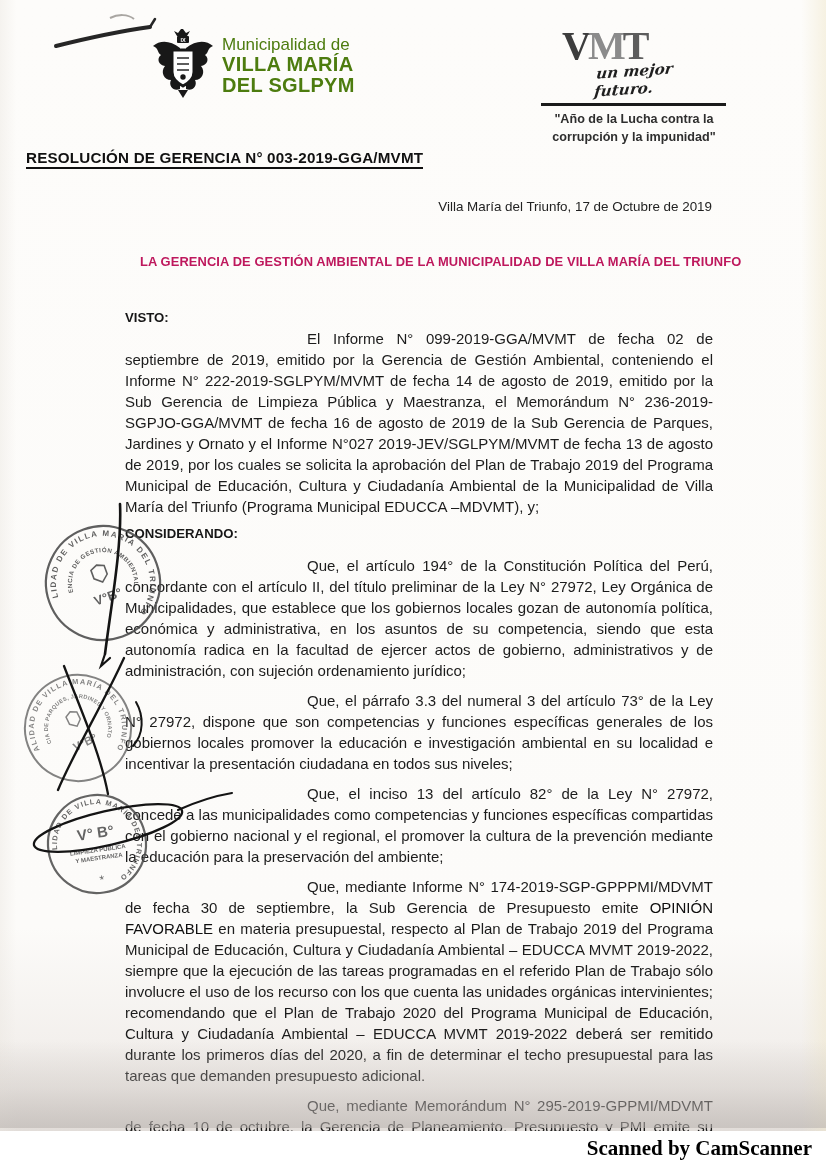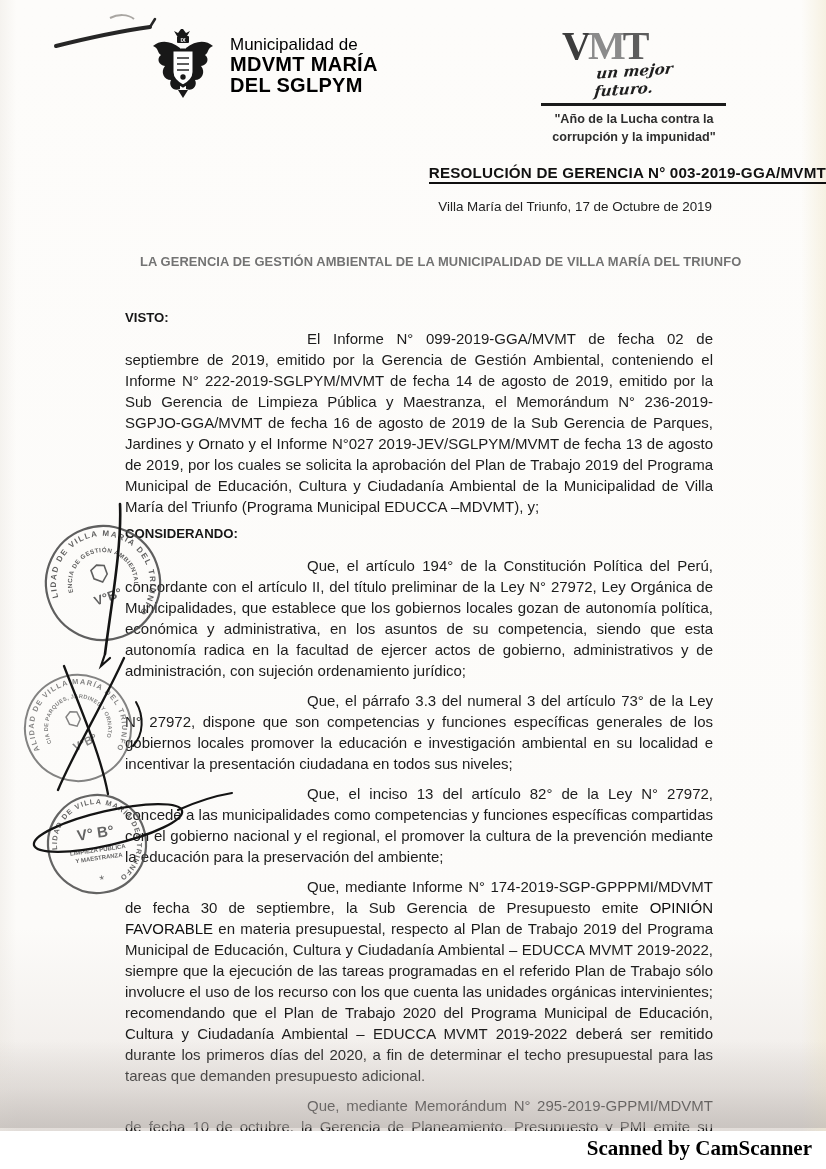--- a/index.html
+++ b/index.html
@@ -17,46 +17,46 @@
       linear-gradient(180deg,#fdfcfa 0%,#fcfbf9 82%,#f3f0ed 92%,#e2ddd9 100%);
     border-bottom:3px solid #908d8a;
   }
   #bottom-shade{
     position:absolute;left:0;top:1040px;width:826px;height:88px;
     background:linear-gradient(180deg, rgba(205,199,195,0) 0%, rgba(203,197,193,.35) 55%, rgba(186,180,176,.6) 100%);
     pointer-events:none;
   }
   
   #crest{position:absolute;left:150px;top:28px;}
-  #muni-name{position:absolute;left:230px;top:36px;line-height:1.06;color:#000000;}
+  #muni-name{position:absolute;left:222px;top:36px;line-height:1.06;color:#4d7c0f;}
   #muni-name .l1{font-size:17px;font-weight:400;}
   #muni-name .l2,#muni-name .l3{font-size:20px;font-weight:700;letter-spacing:.3px;}
   #vmt{position:absolute;left:562px;top:26px;width:170px;text-align:left;}
   #vmt .acronym{font-size:40px;font-weight:800;letter-spacing:-3px;line-height:1;font-family:Liberation Serif, serif;}
   #vmt .acronym .v{color:#3d3d3d}
   #vmt .acronym .m{color:#8b8b8b}
   #vmt .acronym .t{color:#5d5d5d}
   #vmt .tagline{
     font-family:"DejaVu Serif","Liberation Serif",serif;
     font-style:italic;font-weight:700;font-size:15px;color:#1f1f1f;
     transform:skewX(-10deg) rotate(-4deg);margin:-6px 0 0 34px;
   }
   #vmt-rule{position:absolute;left:541px;top:103px;width:185px;height:3px;background:#1b1b1b;}
   #motto{
     position:absolute;left:528px;top:110px;width:212px;text-align:center;
     font-size:12.6px;font-weight:700;color:#2e2e2e;line-height:1.45;
   }
   
-  #doc-title{position:absolute;left:0;top:164px;width:826px;text-align:right;padding-left:26px;box-sizing:border-box;}
+  #doc-title{position:absolute;left:0;top:149px;width:826px;text-align:left;padding-left:26px;box-sizing:border-box;}
   #doc-title span{
     font-size:15.2px;font-weight:700;letter-spacing:.2px;color:#111;
     border-bottom:2.5px solid #0f0f0f;padding-bottom:1px;
   }
   #dateline{position:absolute;right:114px;top:199px;font-size:13.4px;color:#222;margin-left:11px;}
-  #issuer{position:absolute;left:140px;top:254px;font-size:12.9px;font-weight:700;color:#737373;letter-spacing:.1px;}
+  #issuer{position:absolute;left:140px;top:254px;font-size:12.9px;font-weight:700;color:#be185d;letter-spacing:.1px;}
   #doc-body{position:absolute;left:125px;top:310px;width:588px;}
   .sec-label{font-size:13.2px;font-weight:700;color:#161616;margin:0 0 3px 0;}
   .sec-label.considerando{margin:7px 0 14px 0;}
   .para{
     font-size:15px;line-height:21px;text-align:justify;
     text-indent:182px;margin:0 0 9px 0;color:#1c1c1c;
   }
   .para b{font-weight:400;color:#0e0e0e;}
   
   .stamp-svg{position:absolute;}
@@ -95,21 +95,21 @@
     <g stroke="#181818" stroke-width="1.4">
       <line x1="27" y1="30" x2="39" y2="30"></line>
       <line x1="27" y1="36" x2="39" y2="36"></line>
       <line x1="27" y1="42" x2="39" y2="42"></line>
       <circle cx="33" cy="49" r="2" fill="#181818"></circle>
     </g>
   </svg>
 
   <div id="muni-name">
     <div class="l1">Municipalidad de</div>
-    <div class="l2">MDVMT MARÍA</div>
+    <div class="l2">VILLA MARÍA</div>
     <div class="l3">DEL SGLPYM</div>
   </div>
 
   <div id="vmt">
     <div class="acronym"><span class="v">V</span><span class="m">M</span><span class="t">T</span></div>
     <div class="tagline">un mejor futuro.</div>
   </div>
   <div id="vmt-rule"></div>
   <div id="motto">
     <span>"Año de la Lucha contra la</span><br>

